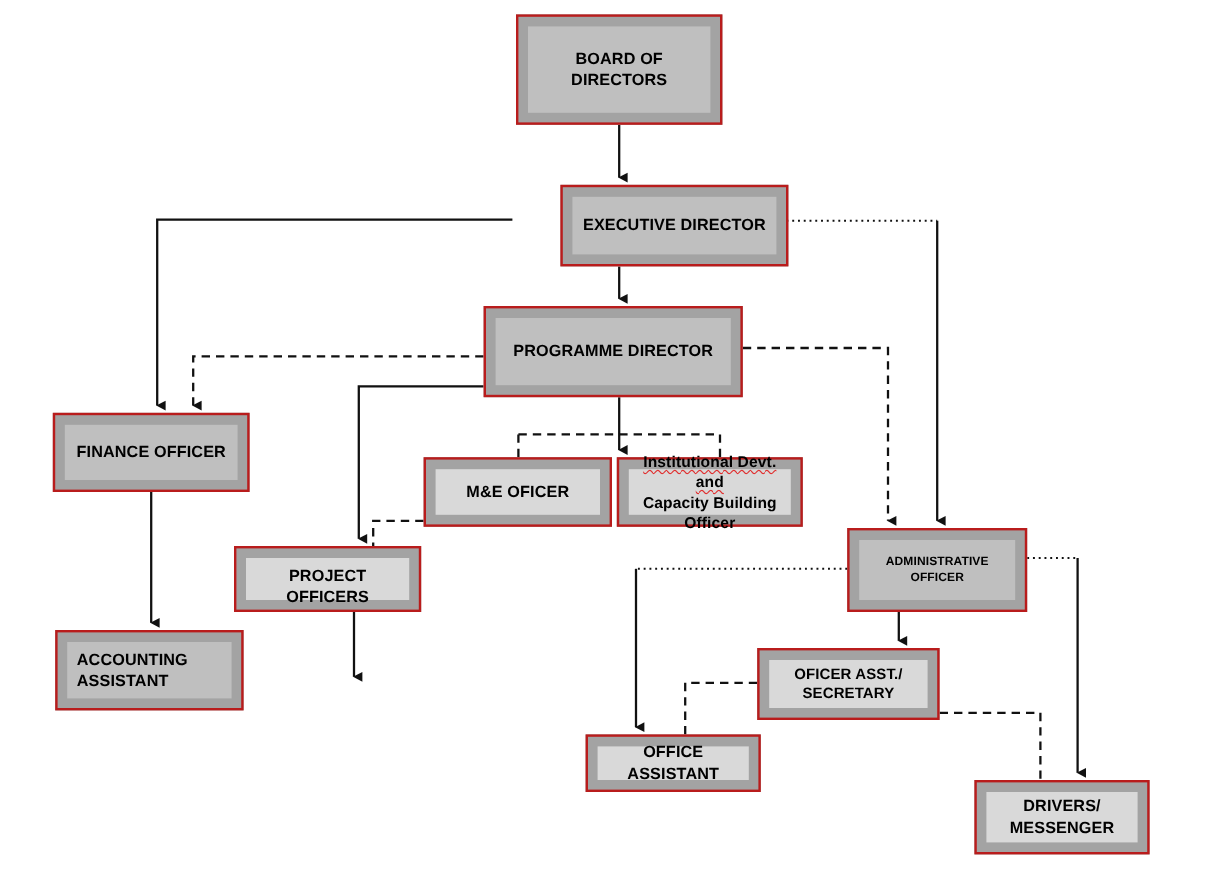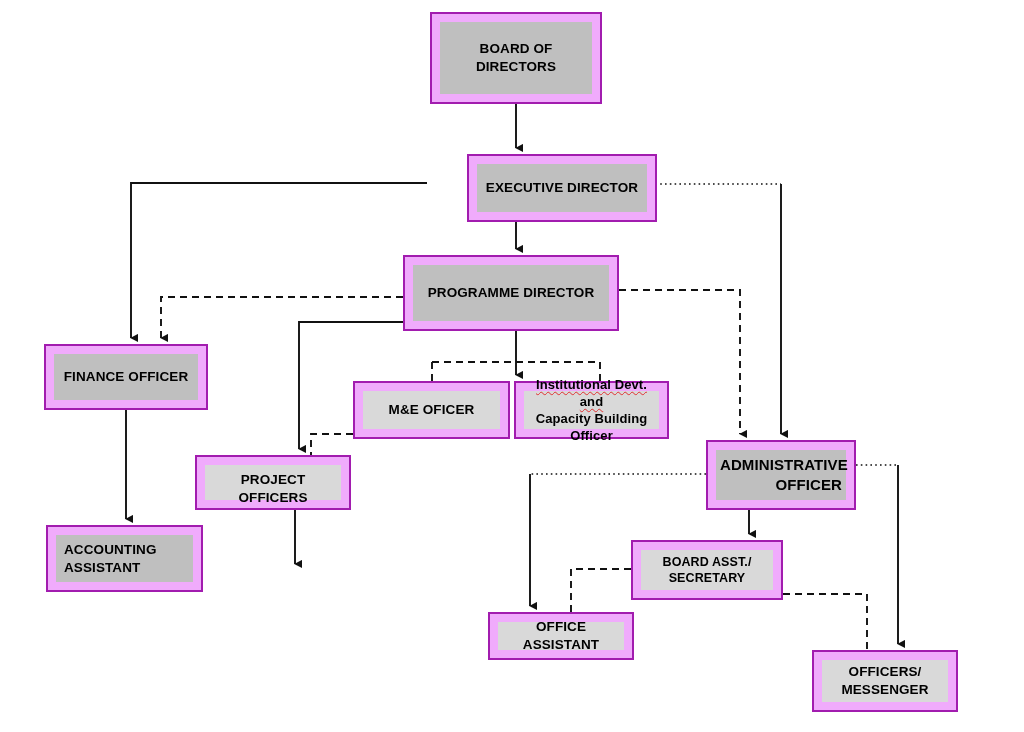--- a/index.html
+++ b/index.html
@@ -1,20 +1,20 @@
 <!DOCTYPE html>
 <html><head>
 <meta charset="utf-8">
 <style>
   html,body{margin:0;padding:0;background:#ffffff;}
   body{width:1024px;height:732px;font-family:"Liberation Sans",sans-serif;overflow:hidden;}
   #chart{position:relative;width:1024px;height:732px;}
   svg.wires{position:absolute;left:0;top:0;width:1024px;height:732px;pointer-events:none;}
 
-  .node{position:absolute;box-sizing:border-box;border:2px solid #a21caf;background:#f0abfc;z-index:2;}
+  .node{position:absolute;box-sizing:border-box;border:2px solid #b91c1c;background:#a3a3a3;z-index:2;}
   .node .pad{position:absolute;left:8px;right:8px;top:8px;bottom:8px;background:#bfbfbf;
              display:flex;align-items:center;justify-content:center;}
   .node .txt{font-weight:bold;font-size:13.5px;color:#000;line-height:1.32;text-align:center;
              letter-spacing:.1px;width:100%;padding:0 4px;box-sizing:border-box;}
 
   
   .lite .pad{background:#d9d9d9;}
   .leftal .pad{justify-content:flex-start;}
   .leftal .txt{text-align:left;padding-left:8px;}
   .topal .pad{align-items:flex-start;}
@@ -118,21 +118,21 @@
     <div class="pad">
       <div class="txt" style="font-size:13px;">
         <span class="spell">Institutional Devt. and</span><br>
         <span>Capacity Building Officer</span>
       </div>
     </div>
   </div>
 
   <div class="node" style="left:706px;top:440px;width:150px;height:70px;">
     <div class="pad">
-      <div class="txt" style="font-size:15px;text-align:right;">
+      <div class="txt" style="font-size:10px;">
         <span>ADMINISTRATIVE</span><br>
         <span>OFFICER</span>
       </div>
     </div>
   </div>
 
   <div class="node lite topal" style="left:195px;top:455px;width:156px;height:55px;">
     <div class="pad">
       <div class="txt">PROJECT OFFICERS</div>
     </div>
@@ -144,37 +144,37 @@
         <span>ACCOUNTING</span><br>
         <span>ASSISTANT</span>
       </div>
     </div>
   </div>
 
 
   <div class="node lite" style="left:631px;top:540px;width:152px;height:60px;">
     <div class="pad">
       <div class="txt" style="font-size:12.5px;">
-        <span>BOARD ASST./</span><br>
+        <span>OFICER ASST./</span><br>
         <span>SECRETARY</span>
       </div>
     </div>
   </div>
 
   <div class="node lite" style="left:488px;top:612px;width:146px;height:48px;">
     <div class="pad">
       <div class="txt">
         <span>OFFICE</span><br>
         <span>ASSISTANT</span>
       </div>
     </div>
   </div>
 
   <div class="node lite" style="left:812px;top:650px;width:146px;height:62px;">
     <div class="pad">
       <div class="txt">
-        <span>OFFICERS/</span><br>
+        <span>DRIVERS/</span><br>
         <span>MESSENGER</span>
       </div>
     </div>
   </div>
 
 </div>
 
 </body></html>

